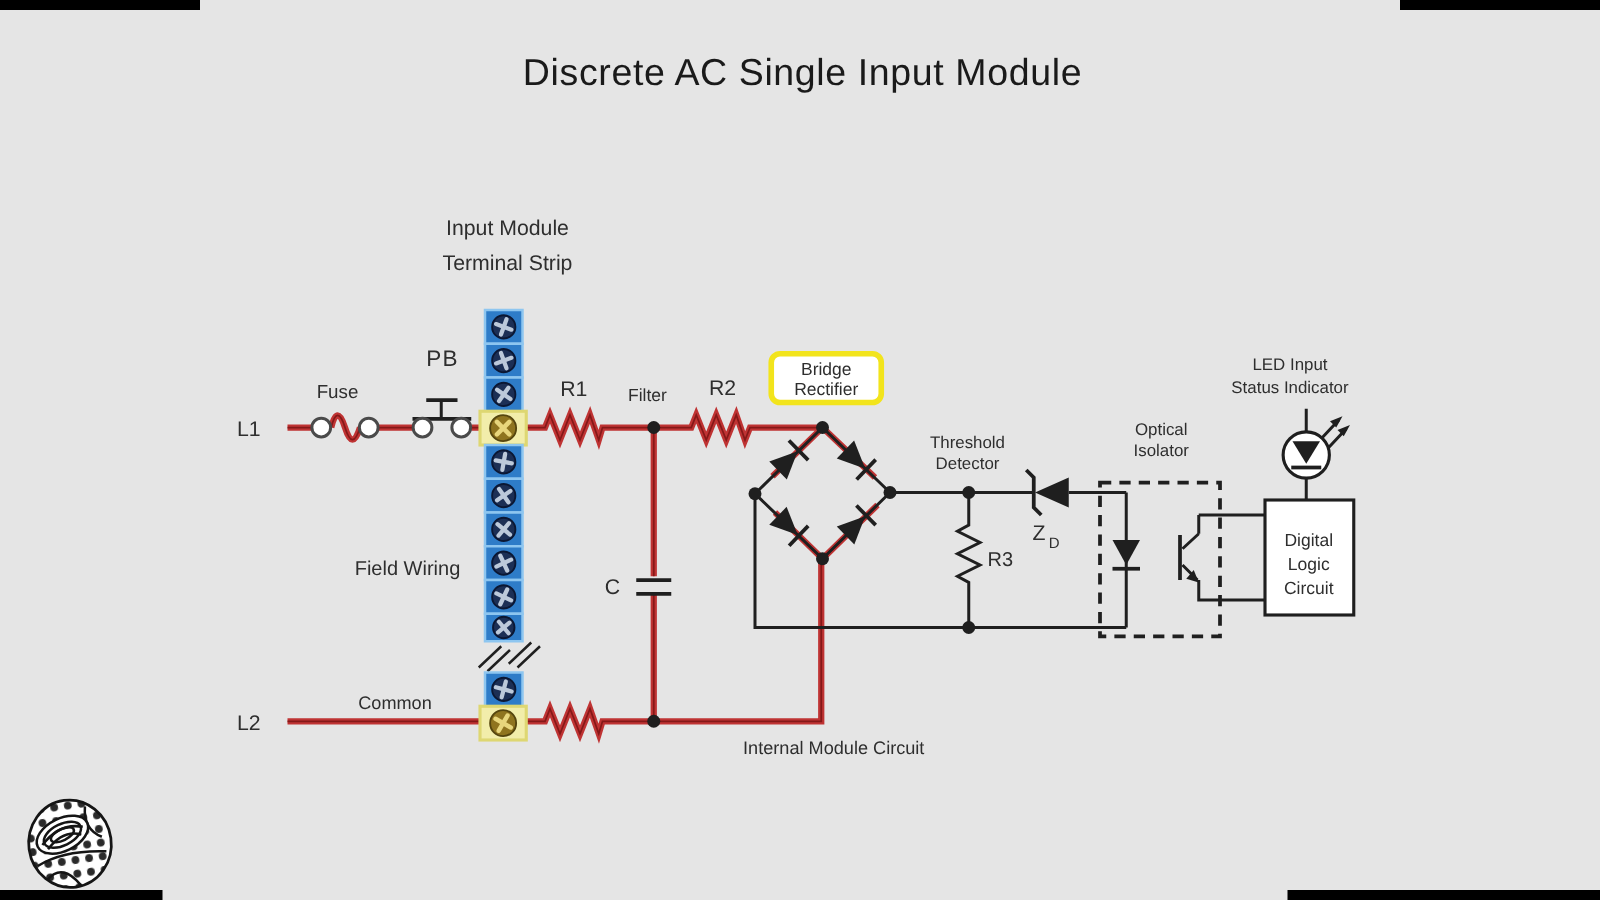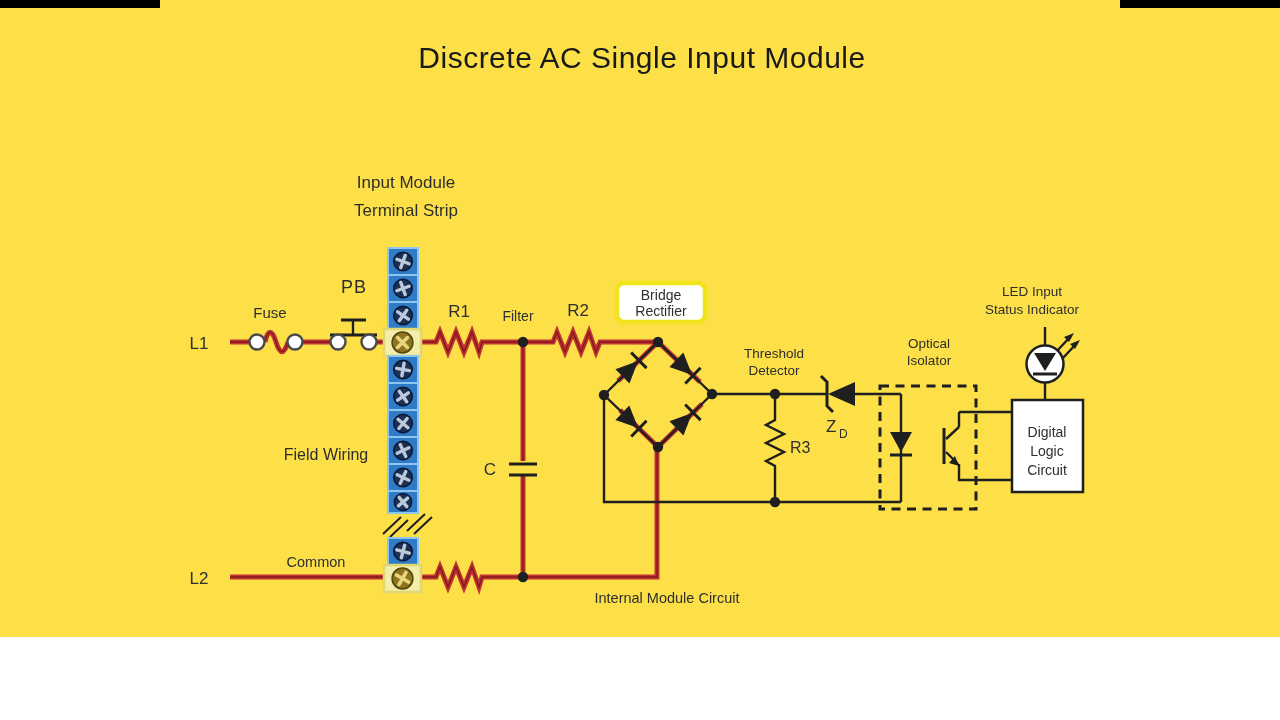--- a/index.html
+++ b/index.html
@@ -1,16 +1,16 @@
 <!DOCTYPE html>
 <html style="--wire: #bf3333; --wire-core: #7a1414; --schematic: #1f1f1f; --text: #2e2e2e; --terminal-blue: #2e7cc8; --terminal-blue-border: #8ec6f0; --screw-navy: #1c2f55; --screw-cross: #bcc9da; --terminal-yellow: #f2edaa; --terminal-yellow-border: #ded772; --screw-gold: #8f741f; --screw-gold-cross: #e8d67c; --highlight-box: #f2e41c;"><head>
 <meta charset="utf-8">
 <style>
   html,body{margin:0;padding:0;background:#fff;}
-  #stage{position:relative;width:1280px;height:637px;background:#fde047;overflow:hidden;
+  #stage{position:relative;width:1280px;height:720px;background:#e5e5e5;overflow:hidden;
          font-family:"Liberation Sans",sans-serif;}
   svg{display:block}
   .lbl{font-family:"Liberation Sans",sans-serif;fill:var(--text);}
   .title{font-family:"Liberation Sans",sans-serif;fill:#1a1a1a;}
   .wire-red{stroke:var(--wire);stroke-width:5;fill:none;stroke-linecap:butt;}
   .wire-core{stroke:var(--wire-core);stroke-width:1.4;fill:none;opacity:.85;}
   .wire-blk{stroke:var(--schematic);stroke-width:2.4;fill:none;}
   .thin-blk{stroke:var(--schematic);stroke-width:2;fill:none;}
   .comp-fill{fill:var(--schematic);}
   .comp-stroke{stroke:var(--schematic);stroke-width:3;fill:none;}

